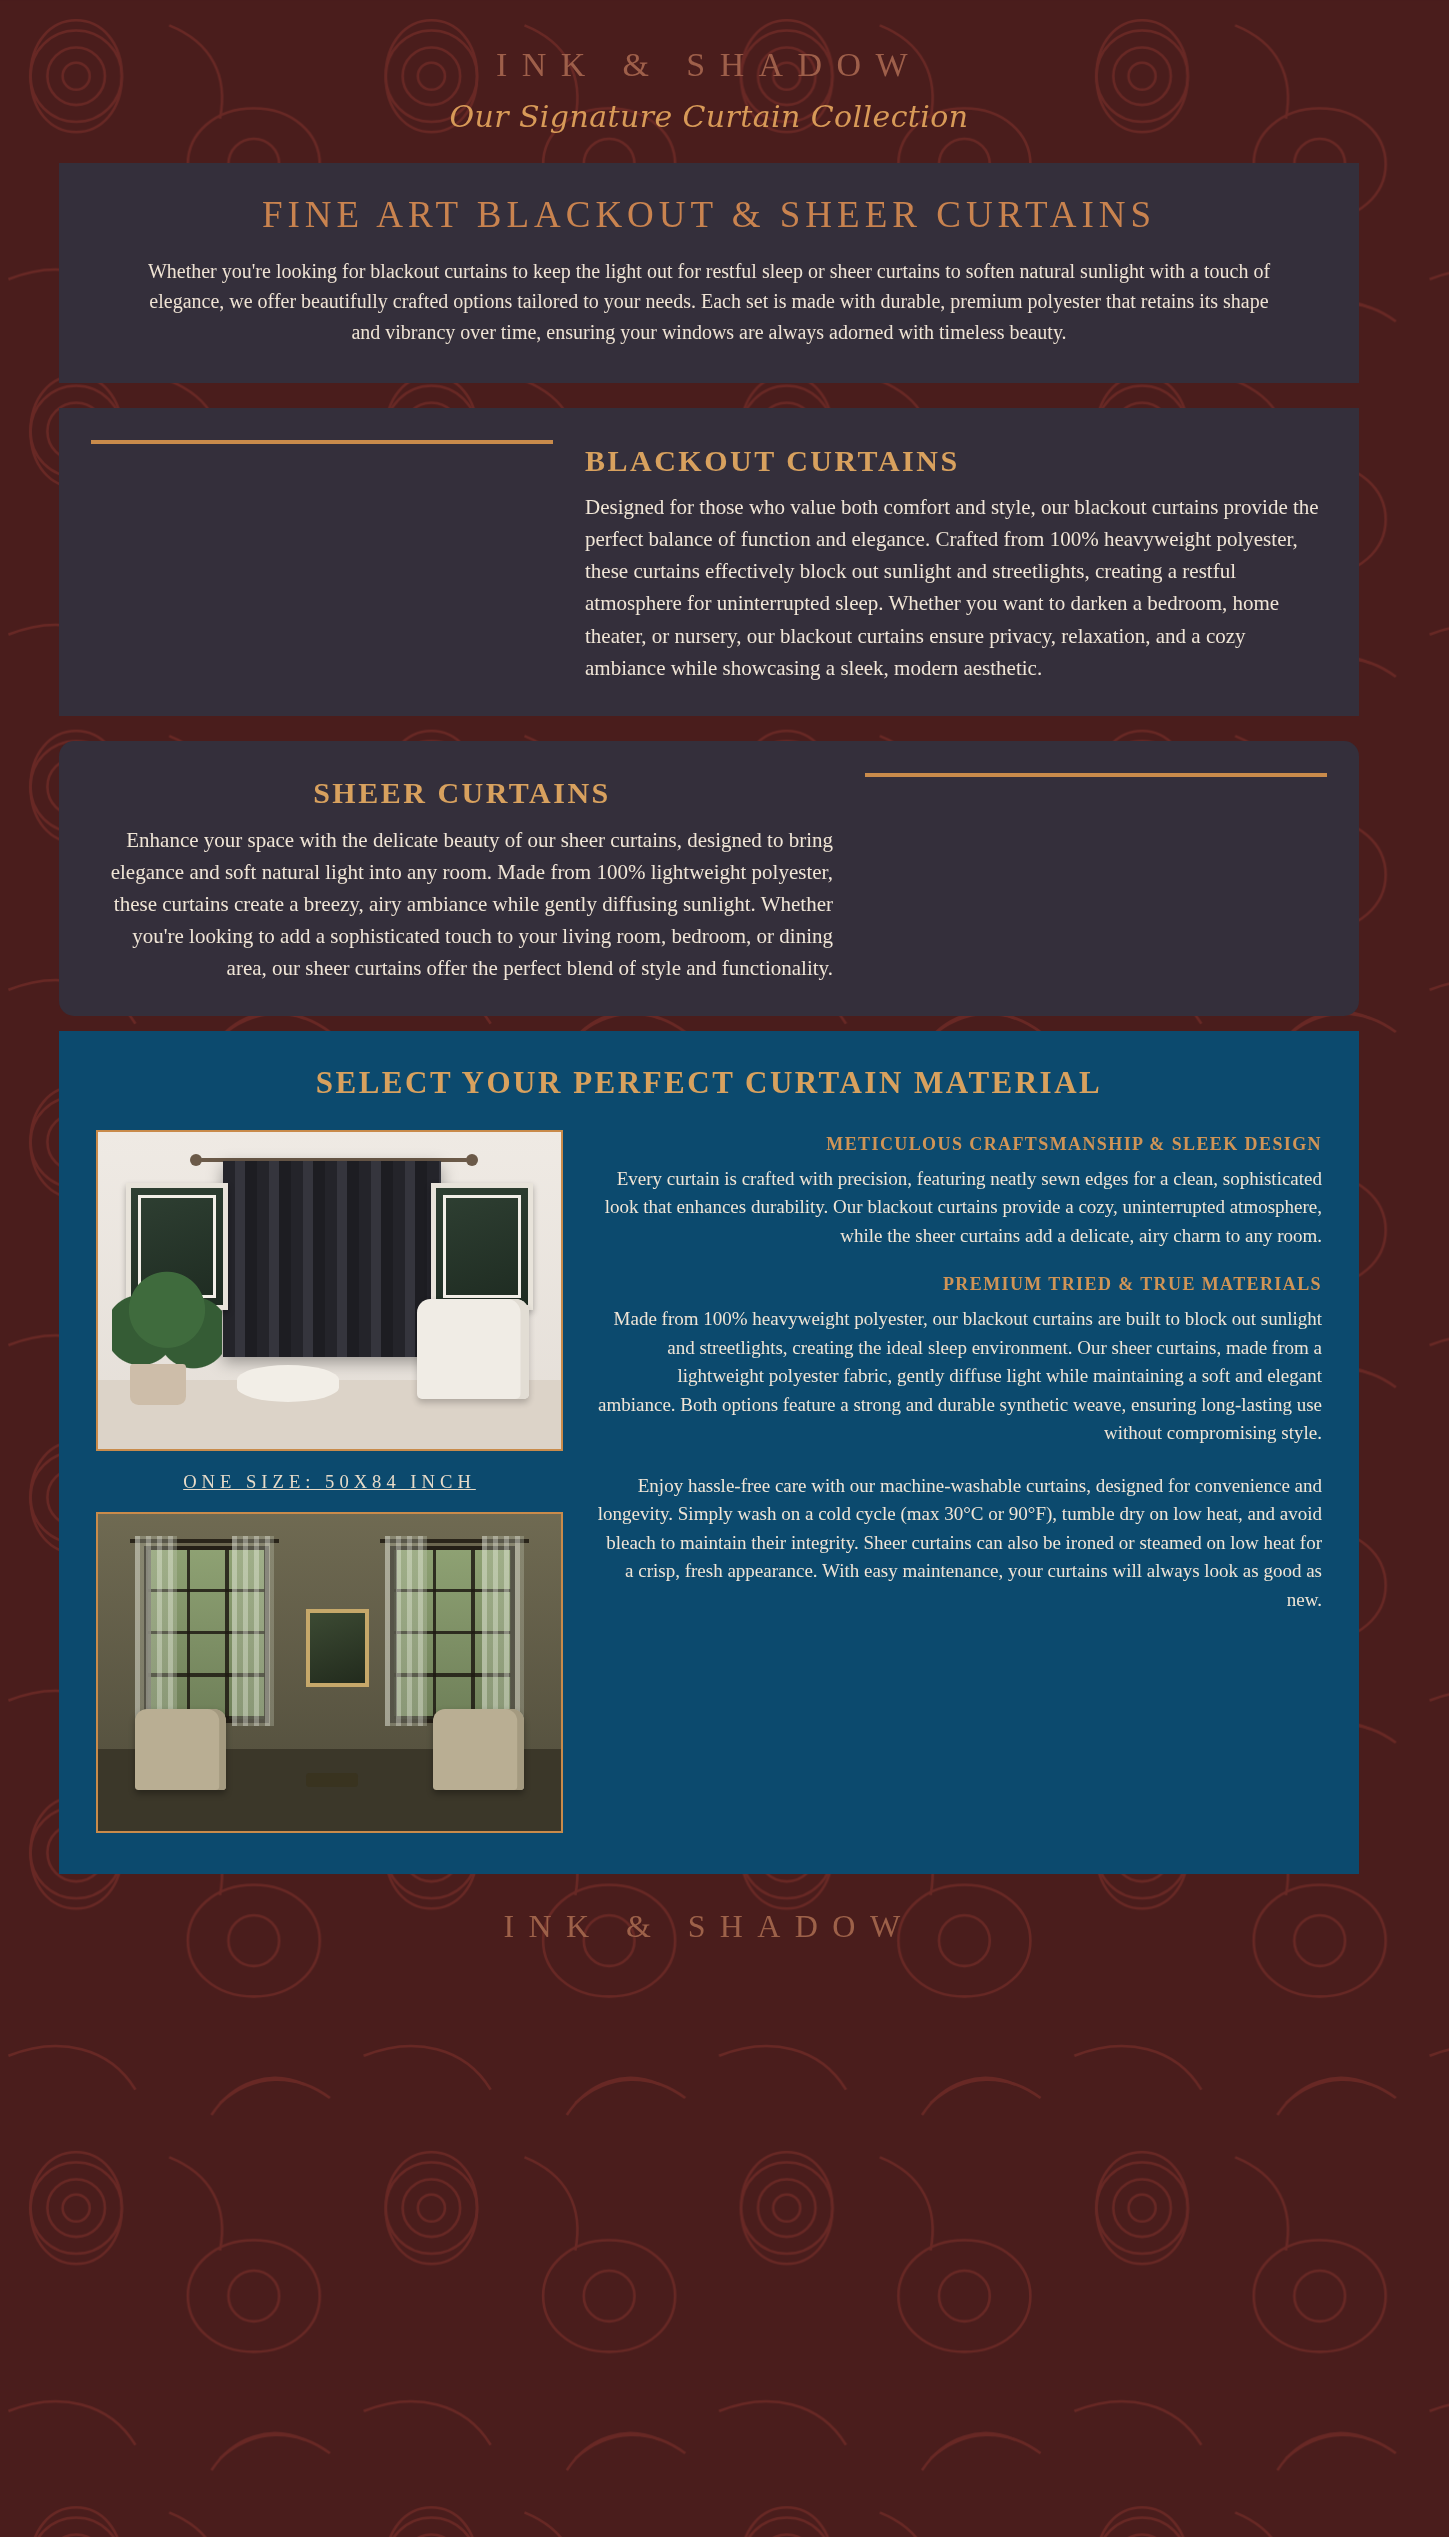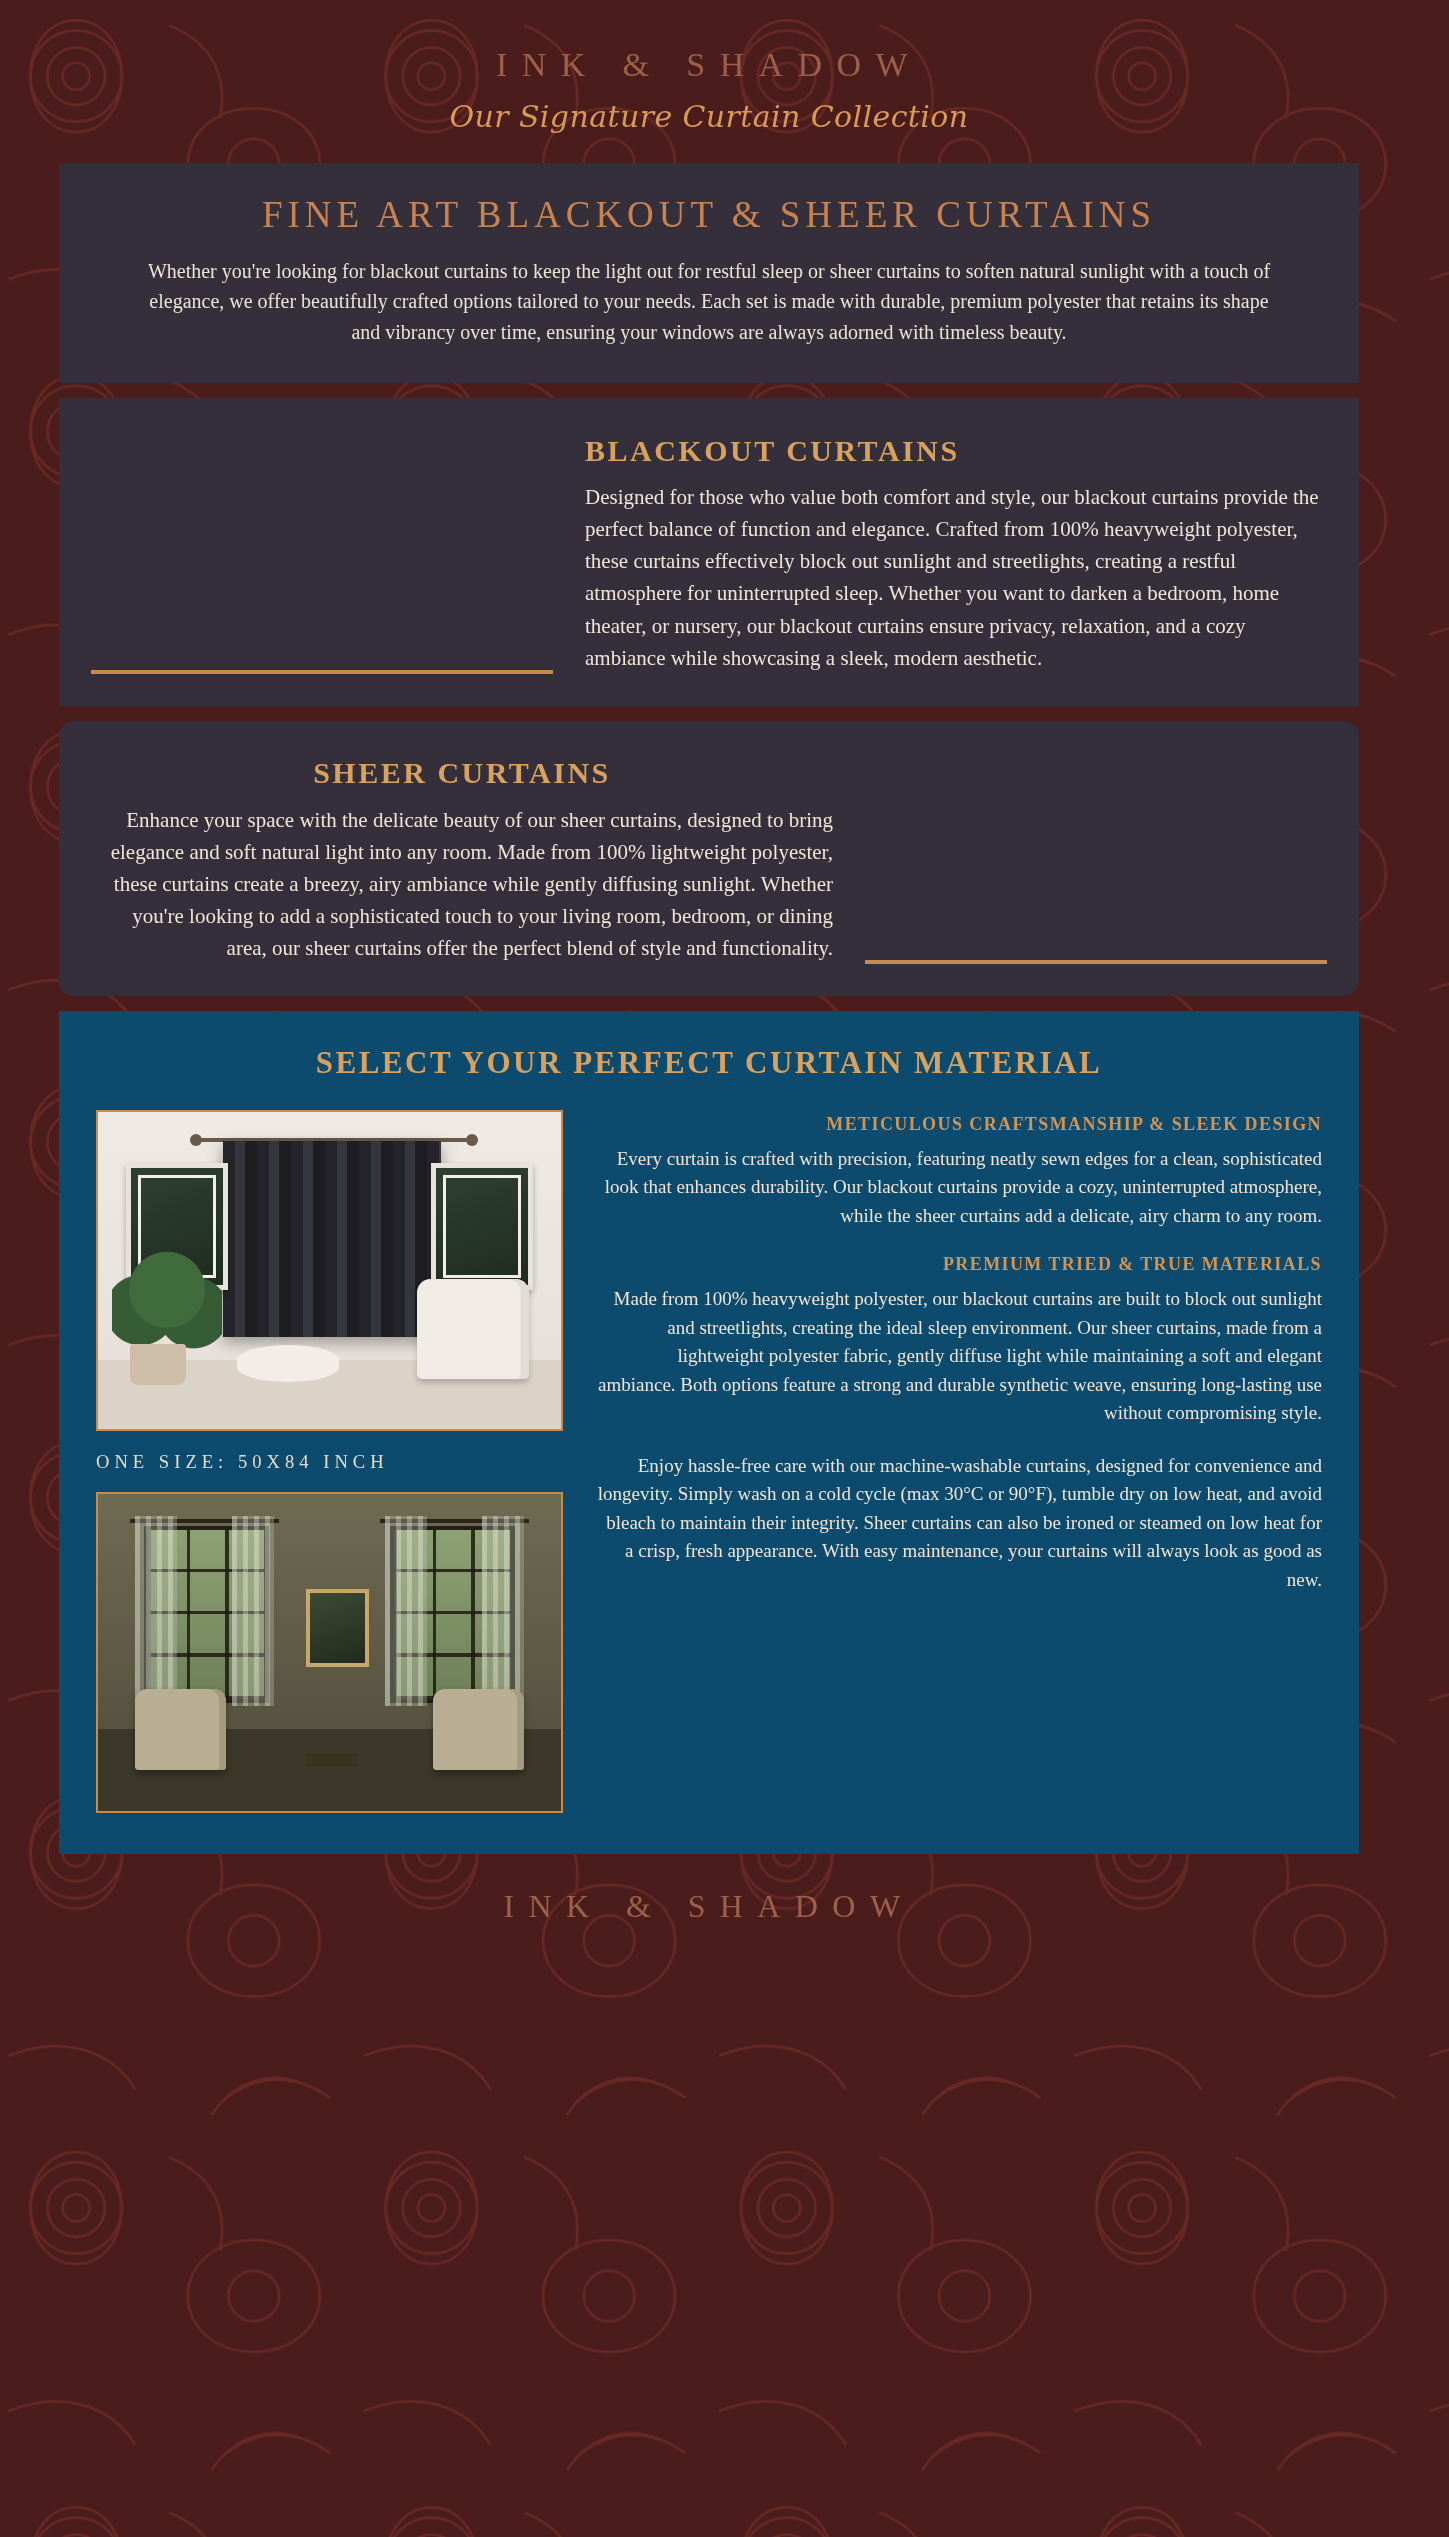--- a/index.html
+++ b/index.html
@@ -75,24 +75,24 @@
   .intro-body {
     margin: 20px auto 0;
     max-width: 1133px;
     font-size: 20px;
     line-height: 1.52;
     color: #efe3d4;
   }
 
   
   .block {
-    margin: 15px 59px 0;
+    margin: 25px 59px 0;
     background: #342f3b;
     display: flex;
-    align-items: flex-end;
+    align-items: flex-start;
     padding: 32px 32px;
     gap: 32px;
   }
   .block .imgbox {
     flex: 0 0 462px;
     border: 2.5px solid #c98b4b;
     overflow: hidden;
     position: relative;
   }
   .block .txt {
@@ -138,26 +138,27 @@
   }
   .mat-left { flex: 0 0 467px; }
   .mat-right { flex: 1; padding-top: 3.4px; }
   .mat-img {
     border: 2.5px solid #c98b4b;
     overflow: hidden;
     position: relative;
     height: 321px;
   }
   .size-label {
-    text-align: left;
+    text-align: center;
     color: #e7dbc9;
     font-size: 18.6px;
     letter-spacing: 5px;
     padding: 20px 0 18.6px;
     text-transform: uppercase;
+    text-decoration: underline;
   }
   .feature { margin-bottom: 24px; text-align: right; }
   .feature h3 {
     font-size: 18px;
     letter-spacing: 1.4px;
     color: #d09456;
     text-transform: uppercase;
     font-weight: 700;
     margin-bottom: 10px;
   }

